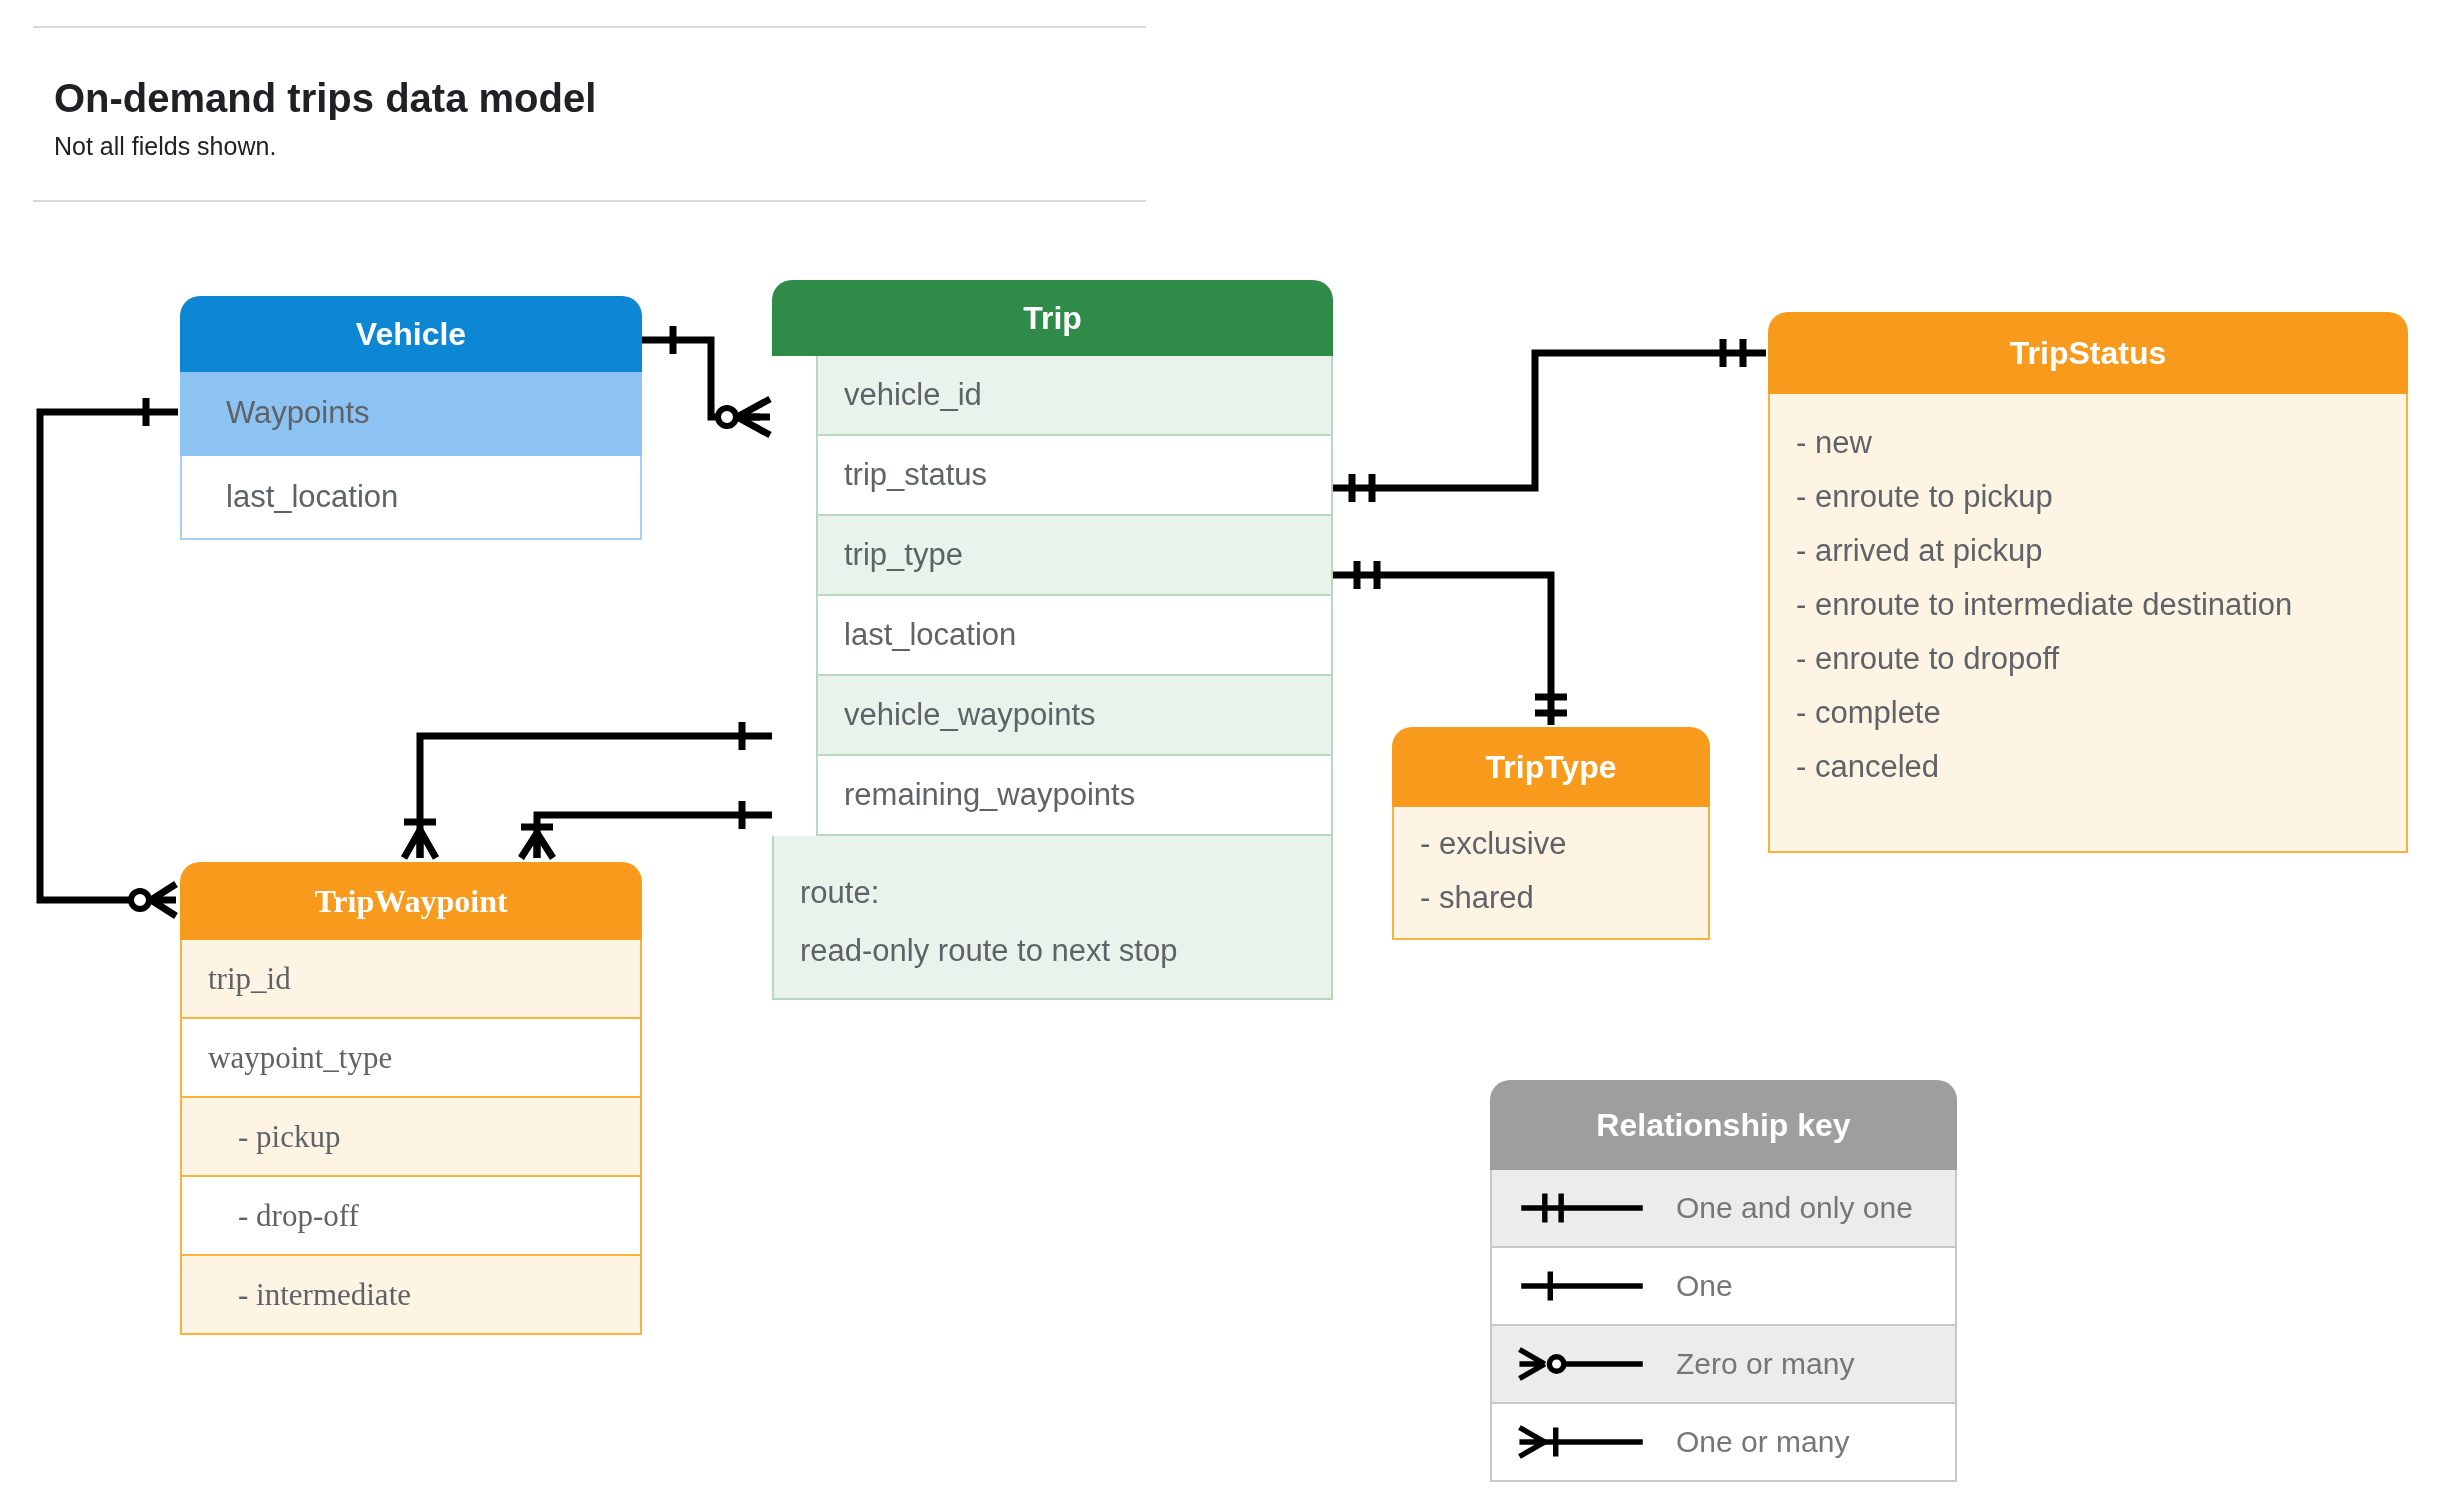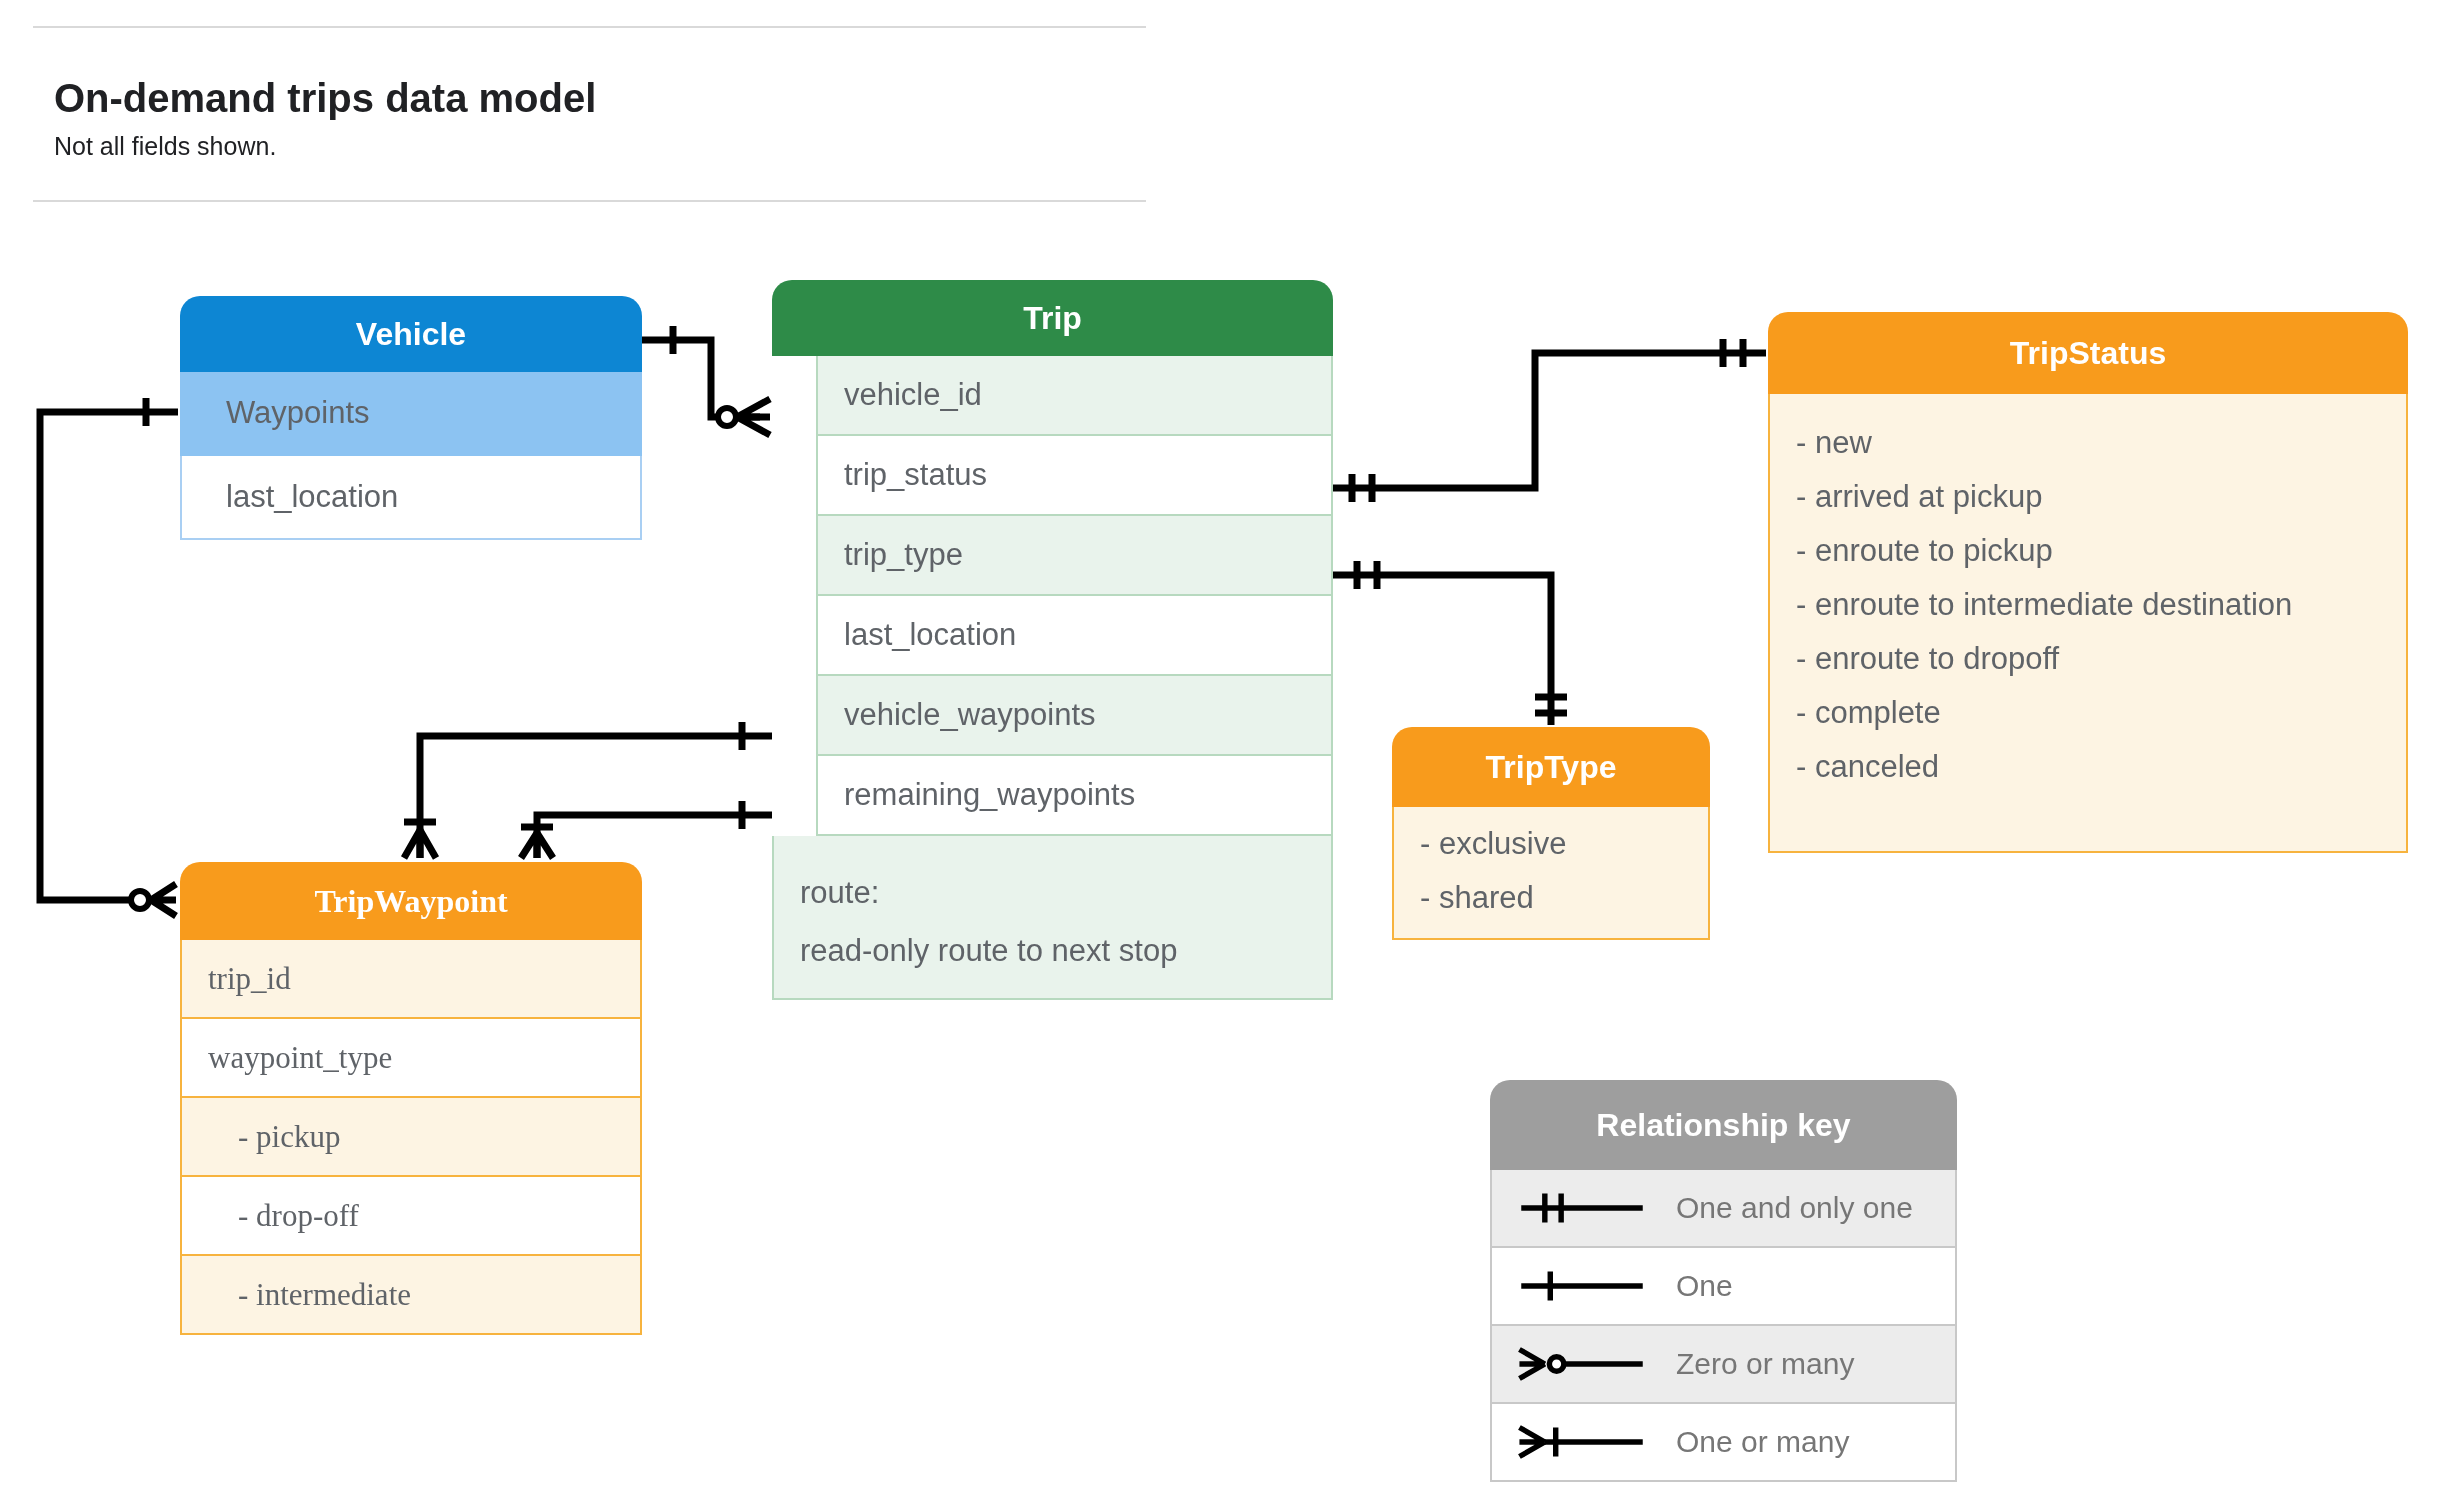--- a/index.html
+++ b/index.html
@@ -133,22 +133,22 @@
     <div class="route">
       <div>route:</div>
       <div>read-only route to next stop</div>
     </div>
   </div>
 
   <div class="entity trip-status">
     <div class="hd">TripStatus</div>
     <div class="body">
       <div class="item">- new</div>
+      <div class="item">- enroute to pickup</div>
       <div class="item">- arrived at pickup</div>
-      <div class="item">- enroute to pickup</div>
       <div class="item">- enroute to intermediate destination</div>
       <div class="item">- enroute to dropoff</div>
       <div class="item">- complete</div>
       <div class="item">- canceled</div>
     </div>
   </div>
 
   <div class="entity trip-type">
     <div class="hd">TripType</div>
     <div class="body">

